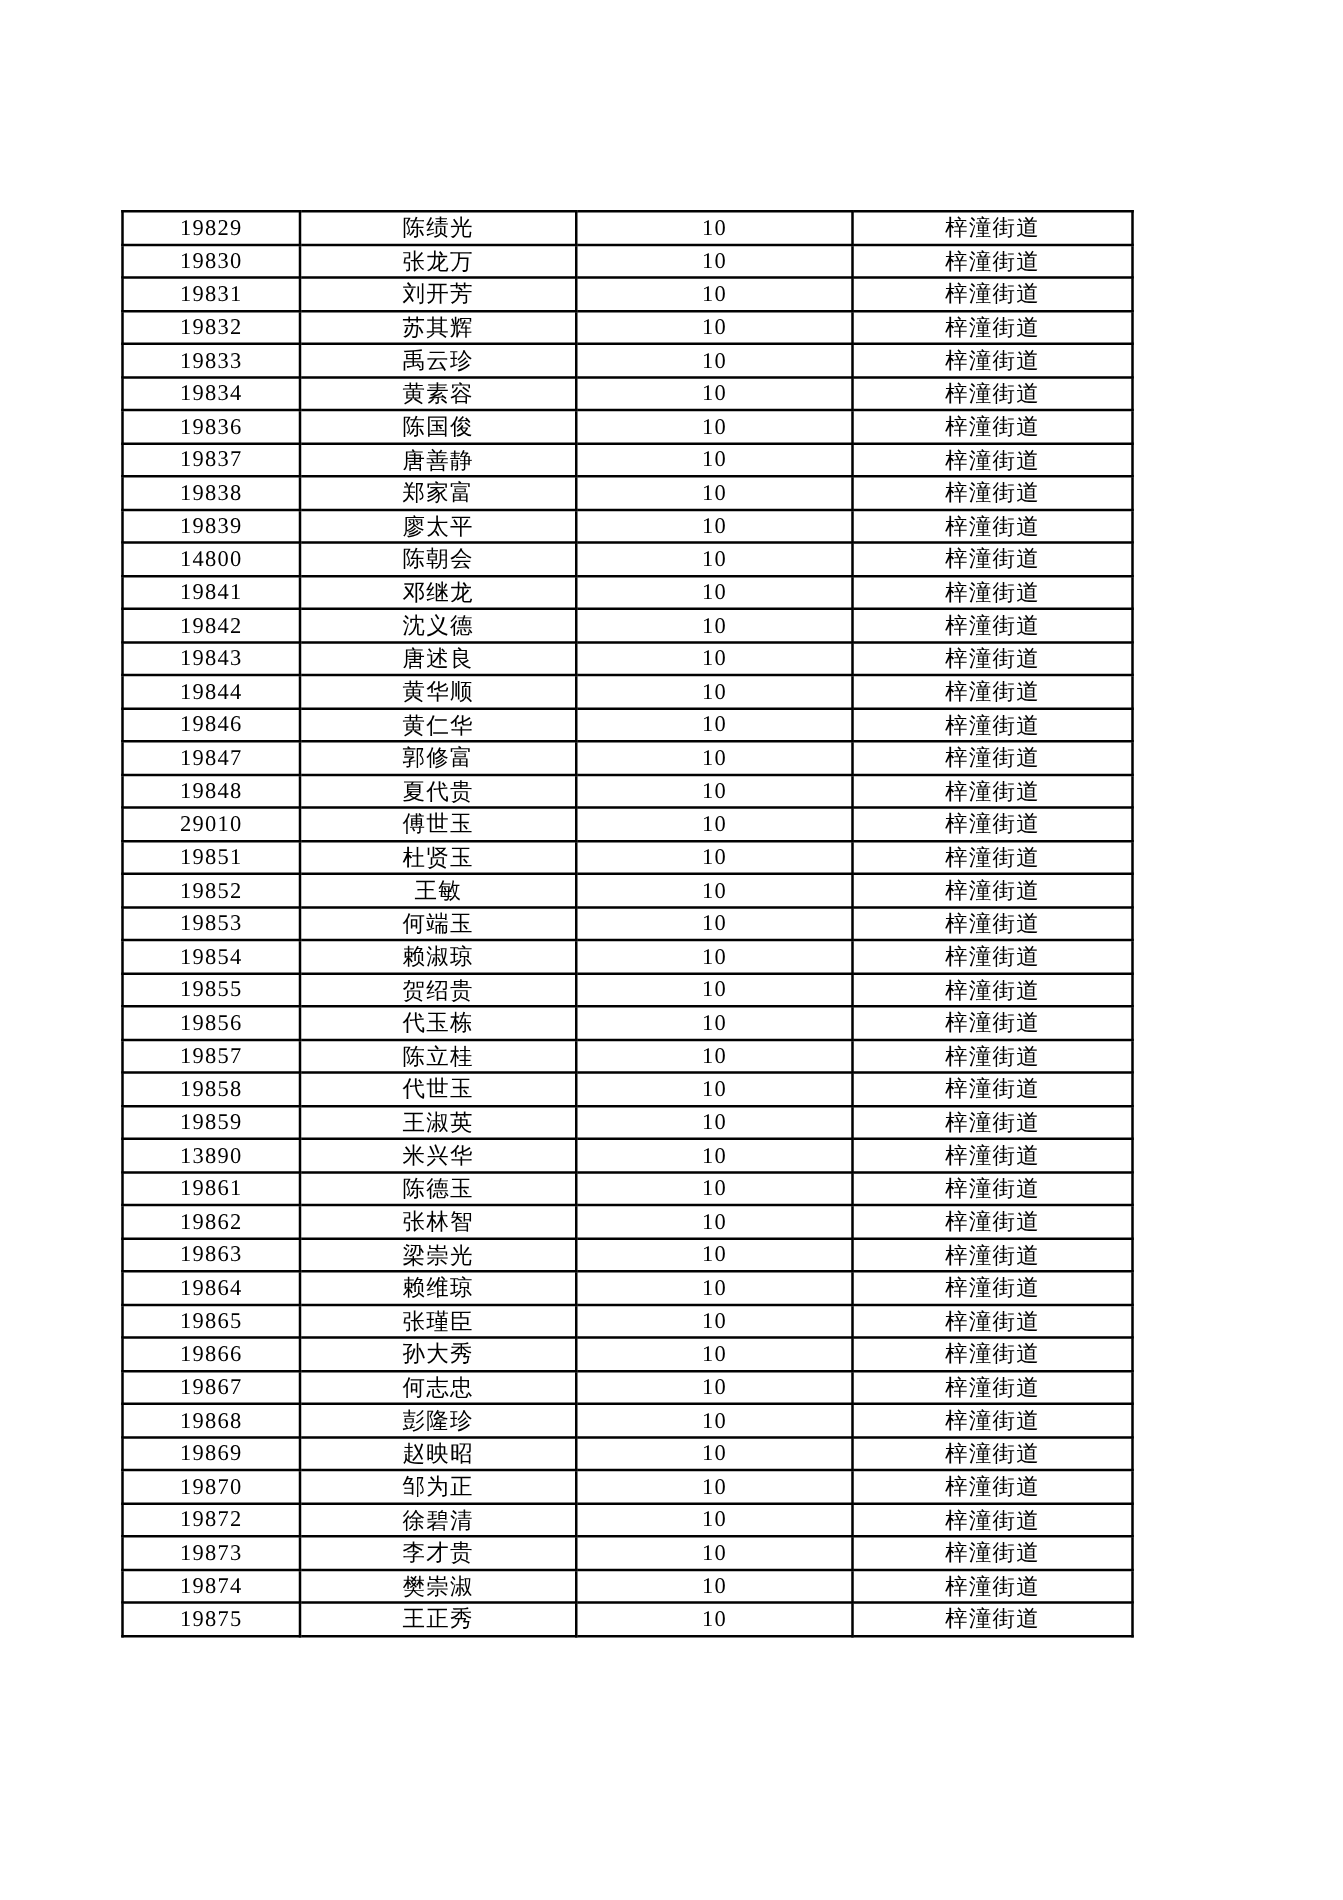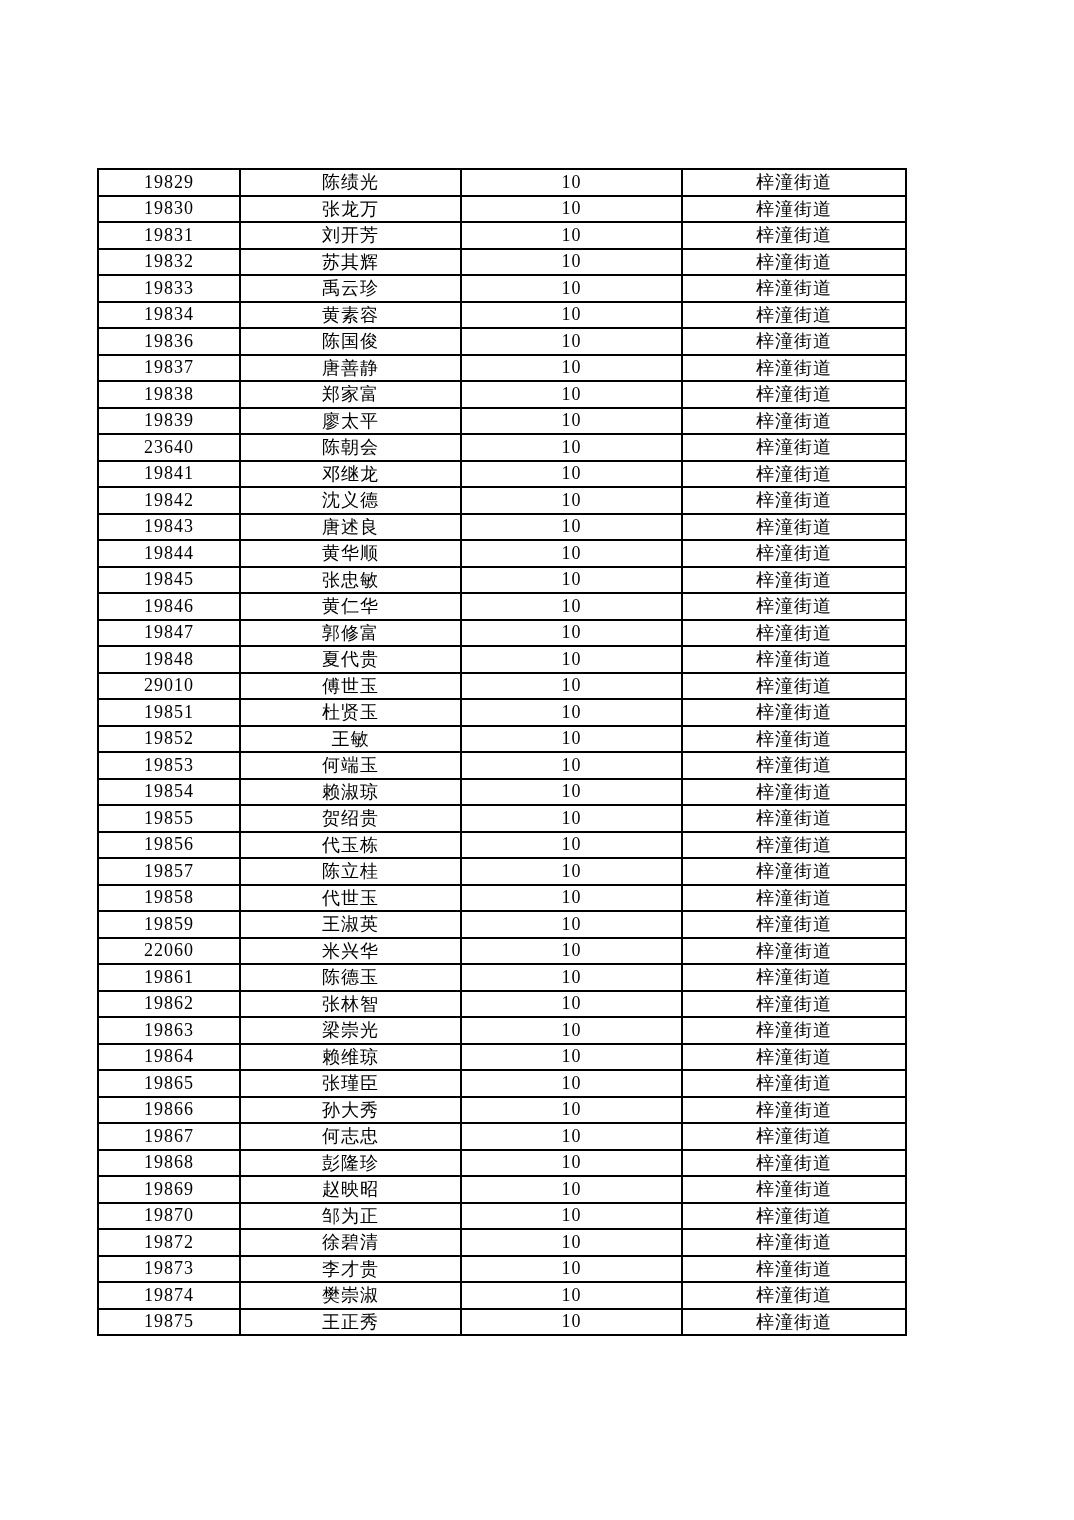--- a/index.html
+++ b/index.html
@@ -107,21 +107,21 @@
           <td>10</td>
           <td>梓潼街道</td>
         </tr>
         <tr>
           <td>19839</td>
           <td>廖太平</td>
           <td>10</td>
           <td>梓潼街道</td>
         </tr>
         <tr>
-          <td>23640</td>
+          <td>14800</td>
           <td>陈朝会</td>
           <td>10</td>
           <td>梓潼街道</td>
         </tr>
         <tr>
           <td>19841</td>
           <td>邓继龙</td>
           <td>10</td>
           <td>梓潼街道</td>
         </tr>
@@ -137,26 +137,20 @@
           <td>10</td>
           <td>梓潼街道</td>
         </tr>
         <tr>
           <td>19844</td>
           <td>黄华顺</td>
           <td>10</td>
           <td>梓潼街道</td>
         </tr>
         <tr>
-          <td>19845</td>
-          <td>张忠敏</td>
-          <td>10</td>
-          <td>梓潼街道</td>
-        </tr>
-        <tr>
           <td>19846</td>
           <td>黄仁华</td>
           <td>10</td>
           <td>梓潼街道</td>
         </tr>
         <tr>
           <td>19847</td>
           <td>郭修富</td>
           <td>10</td>
           <td>梓潼街道</td>
@@ -221,21 +215,21 @@
           <td>10</td>
           <td>梓潼街道</td>
         </tr>
         <tr>
           <td>19859</td>
           <td>王淑英</td>
           <td>10</td>
           <td>梓潼街道</td>
         </tr>
         <tr>
-          <td>22060</td>
+          <td>13890</td>
           <td>米兴华</td>
           <td>10</td>
           <td>梓潼街道</td>
         </tr>
         <tr>
           <td>19861</td>
           <td>陈德玉</td>
           <td>10</td>
           <td>梓潼街道</td>
         </tr>

